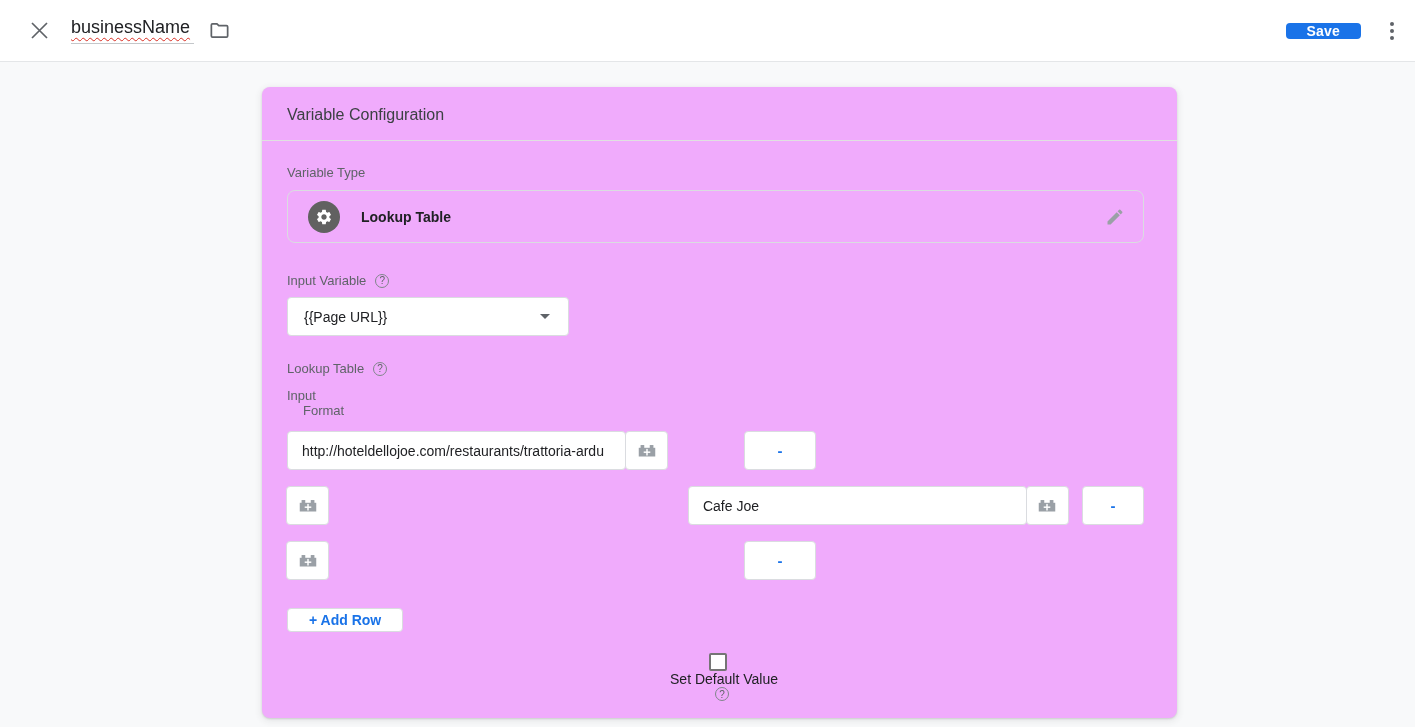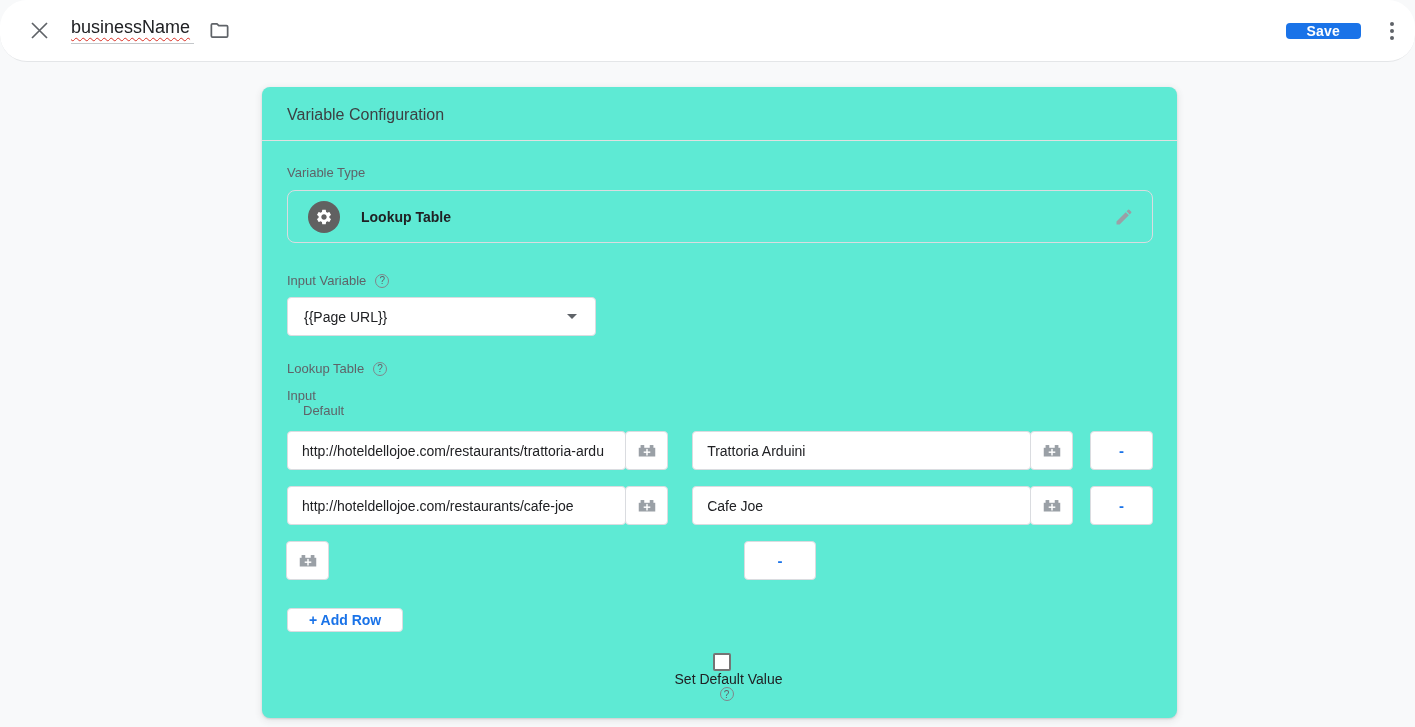--- a/index.html
+++ b/index.html
@@ -11,21 +11,20 @@
   }
 
   
   .topbar {
     height: 62px;
     background: #fff;
     border-bottom: 1px solid #e4e6e8;
     display: flex;
     align-items: center;
     padding: 0 8px 0 27px;
-    border-radius: 27px;
   }
   .close-btn {
     width: 24px; height: 24px;
     display: flex; align-items: center; justify-content: center;
     cursor: pointer;
   }
   .title-wrap {
     margin-left: 20px;
     border-bottom: 1px solid #c4c7ca;
     padding: 0 4px 5px 0;
@@ -57,33 +56,33 @@
     display: flex; flex-direction: column; align-items: center; justify-content: center;
     gap: 3px; cursor: pointer;
   }
   .kebab i { width: 4px; height: 4px; border-radius: 50%; background: #5f6368; }
 
   
   .main { height: 664px; }
   .card {
     width: 915px;
     margin: 25px 0 0 262px;
-    background: #5eead4;
+    background: #f0abfc;
     border-radius: 8px;
     box-shadow: 0 1px 2px rgba(60,64,67,.18), 0 2px 6px 2px rgba(60,64,67,.08);
     height: 631px;
     overflow: hidden;
   }
   .card-header {
     padding: 19px 24px 16px 25px;
     font-size: 16px;
     color: #3c4043;
     border-bottom: 1px solid #e0e0e0;
   }
-  .card-body { padding: 24px 24px 0 25px; }
+  .card-body { padding: 24px 33px 0 25px; }
 
   .sec-label { font-size: 13px; color: #5f6368; display: flex; align-items: center; }
   .help {
     display: inline-flex; align-items: center; justify-content: center;
     width: 14px; height: 14px;
     border: 1px solid #80868b; border-radius: 50%;
     font-size: 10px; color: #5f6368;
     margin-left: 9px; flex: 0 0 auto;
   }
 
@@ -101,21 +100,21 @@
     background: #616161;
     display: flex; align-items: center; justify-content: center;
   }
   .type-name { margin-left: 21px; font-size: 14px; font-weight: 600; color: #202124; }
   .pencil-btn { margin-left: auto; width: 28px; height: 28px; display:flex; align-items:center; justify-content:center; cursor:pointer; }
 
   
   .iv-label { margin-top: 30px; align-items: center; }
   .dropdown {
     margin-top: 9px;
-    width: 309px; height: 39px;
+    width: 282px; height: 39px;
     border: 1px solid #dadce0; border-radius: 4px;
     display: flex; align-items: center;
     padding: 0 18px 0 16px;
     font-size: 14px; color: #202124;
     cursor: pointer;
     background: #fff;
   }
   .caret {
     margin-left: auto;
     width: 0; height: 0;
@@ -247,21 +246,21 @@
         <span class="caret"></span>
       </div>
 
       
       <div class="sec-label lt-label">
         <span>Lookup Table</span>
         <span class="help">?</span>
       </div>
       <div class="col-headers">
         <span class="in-h">Input</span>
-        <span class="out-h">Default</span>
+        <span class="out-h">Format</span>
       </div>
 
       <div class="rows">
 
         <div class="lk-row">
           <div class="field-group">
             <input class="txt-field" type="text" value="http://hoteldellojoe.com/restaurants/trattoria-ardu" style="">
             <span class="var-btn">
               <svg width="22" height="22" viewBox="0 0 24 24">
                   <g fill="#9aa0a6">
@@ -269,42 +268,25 @@
                     <rect x="15" y="5.5" width="4" height="3.5"></rect>
                     <rect x="3" y="8.5" width="18" height="9.5"></rect>
                   </g>
                   <g fill="#ffffff">
                     <rect x="8.4" y="12.5" width="7.2" height="1.6"></rect>
                     <rect x="11.2" y="9.7" width="1.6" height="7.2"></rect>
                   </g>
                 </svg>
             </span>
           </div>
-          <div class="field-group">
-            <input class="txt-field" type="text" value="Trattoria Arduini" style="">
-            <span class="var-btn">
-              <svg width="22" height="22" viewBox="0 0 24 24">
-                  <g fill="#9aa0a6">
-                    <rect x="5" y="5.5" width="4" height="3.5"></rect>
-                    <rect x="15" y="5.5" width="4" height="3.5"></rect>
-                    <rect x="3" y="8.5" width="18" height="9.5"></rect>
-                  </g>
-                  <g fill="#ffffff">
-                    <rect x="8.4" y="12.5" width="7.2" height="1.6"></rect>
-                    <rect x="11.2" y="9.7" width="1.6" height="7.2"></rect>
-                  </g>
-                </svg>
-            </span>
-          </div>
           <button class="minus-btn">-</button>
         </div>
 
         <div class="lk-row">
           <div class="field-group">
-            <input class="txt-field" type="text" value="http://hoteldellojoe.com/restaurants/cafe-joe" style="">
             <span class="var-btn">
               <svg width="22" height="22" viewBox="0 0 24 24">
                   <g fill="#9aa0a6">
                     <rect x="5" y="5.5" width="4" height="3.5"></rect>
                     <rect x="15" y="5.5" width="4" height="3.5"></rect>
                     <rect x="3" y="8.5" width="18" height="9.5"></rect>
                   </g>
                   <g fill="#ffffff">
                     <rect x="8.4" y="12.5" width="7.2" height="1.6"></rect>
                     <rect x="11.2" y="9.7" width="1.6" height="7.2"></rect>

